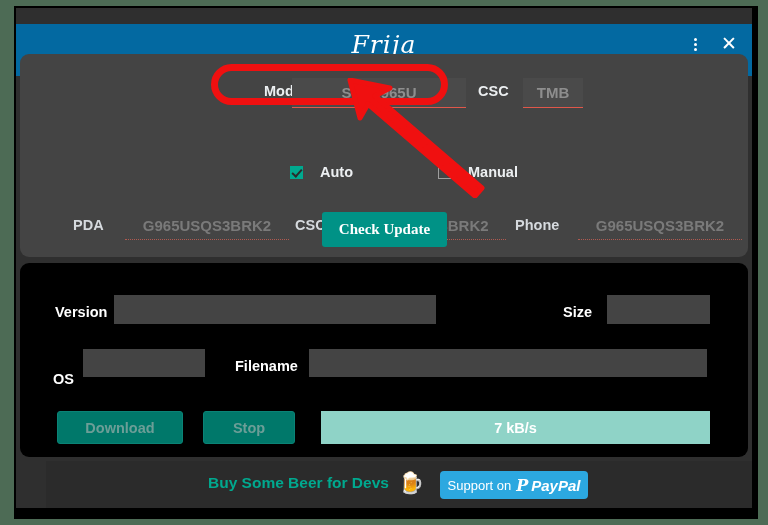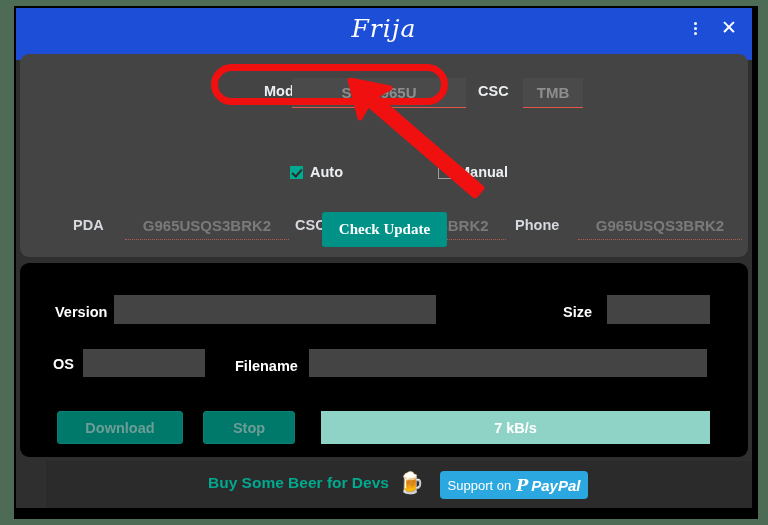--- a/index.html
+++ b/index.html
@@ -37,24 +37,24 @@
     width: 736px;
     height: 500px;
     background: #2f2f2f;
     overflow: hidden;
   }
 
   
   .title-bar {
     position: absolute;
     left: 0;
-    top: 0;
+    top: 16px;
     width: 736px;
     height: 52px;
-    background: #1d4ed8;
+    background: #0369a1;
   }
   .title-text {
     position: absolute;
     left: 0;
     top: 0;
     width: 736px;
     height: 42px;
     line-height: 42px;
     text-align: center;
     color: #ffffff;
@@ -138,21 +138,21 @@
     left: 0;
     top: 110px;
     width: 728px;
     height: 22px;
   }
   .chk-wrap {
     position: absolute;
     top: 0;
     display: flex;
     align-items: center;
-    gap: 7px;
+    gap: 17px;
     cursor: pointer;
   }
   #auto-wrap { left: 270px; }
   #manual-wrap { left: 418px; }
   .chk {
     width: 13px; height: 13px;
     box-sizing: border-box;
     display: inline-block;
     position: relative;
   }
@@ -258,21 +258,21 @@
     font-family: "Liberation Sans", sans-serif;
     padding: 0 6px;
     box-sizing: border-box;
   }
 
   #version-label { left: 35px; top: 41px; }
   #version-input { left: 94px; top: 32px; width: 322px; height: 29px; }
   #size-label    { left: 543px; top: 41px; }
   #size-input    { left: 587px; top: 32px; width: 103px; height: 29px; }
 
-  #os-label       { left: 33px; top: 93px; }
+  #os-label       { left: 33px; top: 108px; }
   #os-input       { left: 63px; top: 86px; width: 122px; height: 28px; }
   #filename-label { left: 215px; top: 95px; }
   #filename-input { left: 289px; top: 86px; width: 398px; height: 28px; }
 
   .act-btn {
     position: absolute;
     top: 148px;
     height: 33px;
     background: #00786a;
     border: 1px solid #0a8376;

